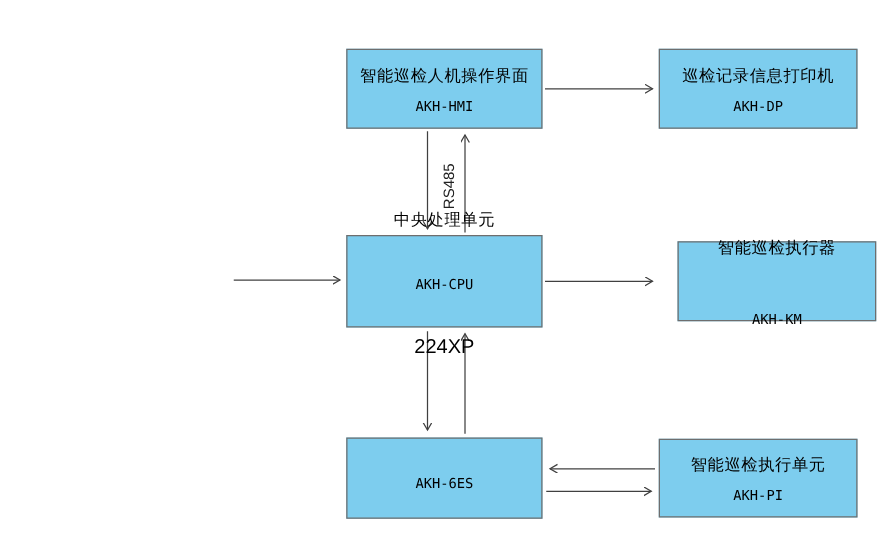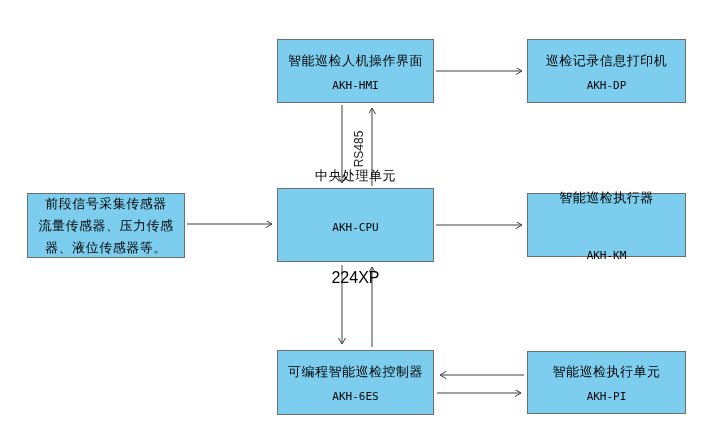--- a/index.html
+++ b/index.html
@@ -63,21 +63,21 @@
     margin-top: 6px;
     white-space: nowrap;
   }
   .box-sensors .cn { line-height: 22px; margin: 0; }
 
   
   .box-hmi     { left: 277px; top: 39px;  width: 157px; height: 64px; }
   .box-dp      { left: 527px; top: 39px;  width: 159px; height: 64px; }
   .box-sensors { left: 27px;  top: 193px; width: 158px; height: 65px; }
   .box-cpu     { left: 277px; top: 188px; width: 157px; height: 74px; gap: 30px; }
-  .box-km      { left: 527px; top: 193px; width: 159px; height: 64px; gap: 33px; }
+  .box-km      { left: 542px; top: 193px; width: 159px; height: 64px; gap: 33px; }
   .box-es      { left: 277px; top: 350px; width: 157px; height: 65px; }
   .box-pi      { left: 527px; top: 351px; width: 159px; height: 63px; text-align: right; }
 
   .rs485 {
     position: absolute;
     left: 331px;
     top: 142px;
     width: 56px;
     height: 14px;
     transform: rotate(-90deg);
@@ -123,39 +123,33 @@
   <div class="box box-hmi">
     <div class="cn">智能巡检人机操作界面</div>
     <div class="code">AKH-HMI</div>
   </div>
 
   <div class="box box-dp">
     <div class="cn">巡检记录信息打印机</div>
     <div class="code">AKH-DP</div>
   </div>
 
-  <div class="box box-sensors">
-    <div class="cn">前段信号采集传感器</div>
-    <div class="cn">流量传感器、压力传感</div>
-    <div class="cn">器、液位传感器等。</div>
-  </div>
 
   <div class="box box-cpu">
     <div class="cn">中央处理单元</div>
     <div class="code">AKH-CPU</div>
     <div class="model">224XP</div>
   </div>
 
   <div class="box box-km">
     <div class="cn">智能巡检执行器</div>
     <div class="code">AKH-KM</div>
   </div>
 
   <div class="box box-es">
-    <div class="cn">可编程智能巡检控制器</div>
     <div class="code">AKH-6ES</div>
   </div>
 
   <div class="box box-pi">
     <div class="cn">智能巡检执行单元</div>
     <div class="code">AKH-PI</div>
   </div>
 
   <div class="rs485">RS485</div>
 

